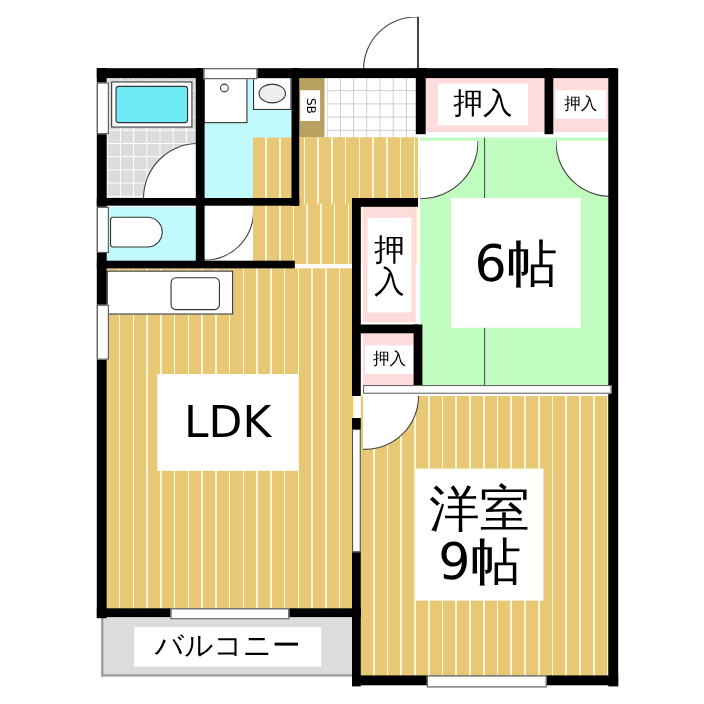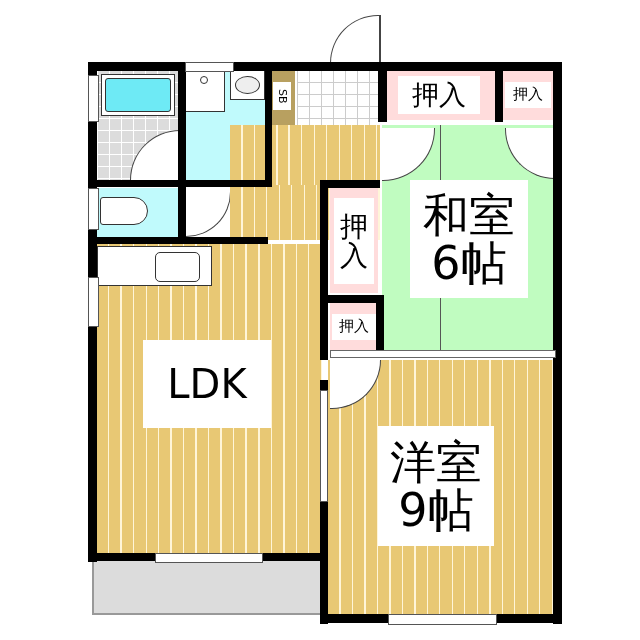--- a/index.html
+++ b/index.html
@@ -64,21 +64,20 @@
   </div>
   <div class="label" style="left:143px;top:340px;width:128px;height:88px;font-size:40px;">
     <span>LDK</span>
   </div>
 
   <div class="abs tatami" style="left:382px;top:125px;width:172px;height:230px;"></div>
   <div class="door-arc" style="left:382px;top:128px;width:52px;height:52px;border-radius:0 0 52px 0;border-top:none;border-left:none;"></div>
   <div class="door-arc" style="left:505px;top:128px;width:50px;height:50px;border-radius:0 0 0 50px;border-top:none;border-right:none;"></div>
   <div class="abs" style="left:440px;top:125px;width:1px;height:230px;background:#555;"></div>
   <div class="label" style="left:410px;top:180px;width:118px;height:118px;font-size:46px;">
-    <span>和室</span>
     <span>6帖</span>
   </div>
 
   <div class="abs wood" style="left:328px;top:360px;width:226px;height:255px;"></div>
   <div class="door-arc" style="left:330px;top:360px;width:50px;height:48px;border-radius:0 0 50px 0;border-top:none;border-left:none;"></div>
   <div class="label" style="left:378px;top:426px;width:116px;height:120px;font-size:46px;">
     <span>洋室</span>
     <span>9帖</span>
   </div>
 
@@ -94,20 +93,23 @@
   <div class="label" style="left:334px;top:198px;width:40px;height:86px;font-size:28px;">
     <span>押</span>
     <span>入</span>
   </div>
   <div class="abs closet" style="left:330px;top:303px;width:48px;height:48px;"></div>
   <div class="label" style="left:332px;top:314px;width:44px;height:26px;font-size:15px;">
     <span>押入</span>
   </div>
 
   <div class="abs" style="left:92px;top:560px;width:230px;height:55px;background:#dcdcdc;border:2px solid #999;border-top:none;"></div>
+  <div class="label" style="left:122px;top:570px;width:170px;height:36px;font-size:26px;">
+    <span>バルコニー</span>
+  </div>
 
   <div class="wall" style="left:88px;top:62px;width:300px;height:9px;"></div>
   <div class="wall" style="left:380px;top:62px;width:180px;height:9px;"></div>
   <div class="wall" style="left:88px;top:62px;width:9px;height:500px;"></div>
   <div class="wall" style="left:553px;top:62px;width:9px;height:562px;"></div>
   <div class="wall" style="left:320px;top:614px;width:242px;height:9px;"></div>
   <div class="wall" style="left:88px;top:553px;width:240px;height:8px;"></div>
   <div class="wall" style="left:320px;top:380px;width:8px;height:244px;"></div>
   <div class="wall" style="left:320px;top:180px;width:8px;height:180px;"></div>
   <div class="wall" style="left:320px;top:180px;width:60px;height:8px;"></div>

